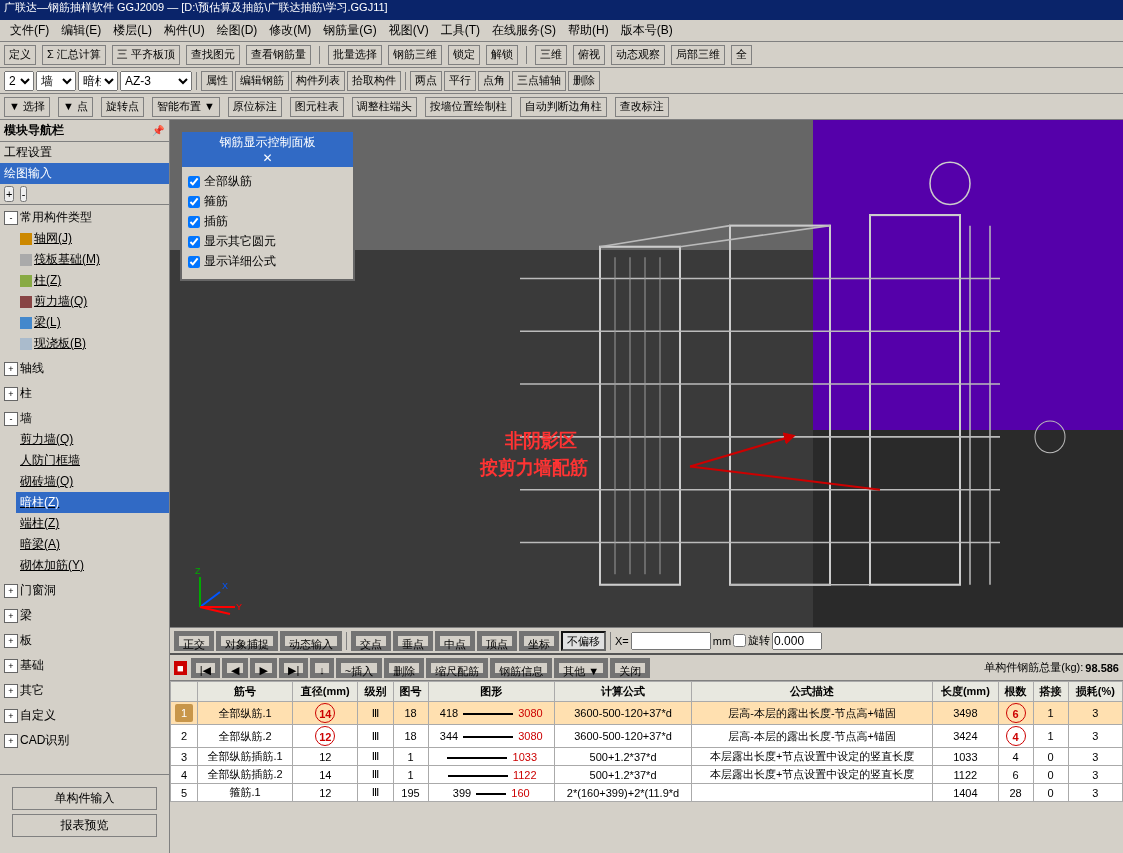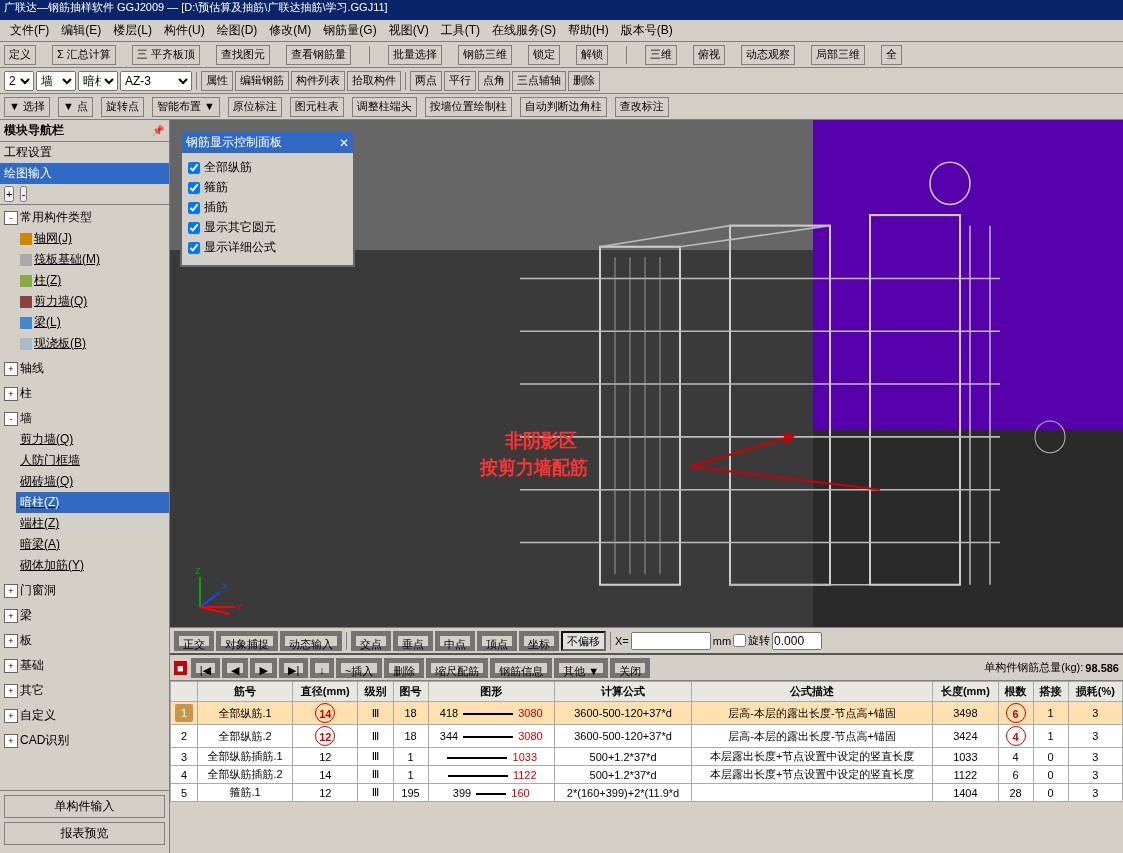--- a/index.html
+++ b/index.html
@@ -6,21 +6,21 @@
     body { width: 1123px; height: 853px; overflow: hidden; font-family: SimSun, "宋体", sans-serif; font-size: 12px; background: #d4d0c8; }
     
     
     .title-bar { background: #0a246a; color: white; height: 20px; display: flex; align-items: flex-start; padding: 0 4px; font-size: 11px; }
     
     
     .menu-bar { background: #d4d0c8; height: 22px; display: flex; align-items: center; border-bottom: 1px solid #808080; padding: 0 4px; gap: 0; }
     .menu-item { padding: 2px 6px; font-size: 12px; cursor: pointer; white-space: nowrap; }
     
     
-    .toolbar { background: #d4d0c8; height: 26px; display: flex; align-items: center; padding: 2px 4px; border-bottom: 1px solid #808080; gap: 16px; }
+    .toolbar { background: #d4d0c8; height: 26px; display: flex; align-items: center; padding: 2px 4px; border-bottom: 1px solid #808080; gap: 6px; }
     .toolbar-btn { background: #d4d0c8; border: 1px solid #808080; padding: 1px 4px; font-size: 11px; cursor: pointer; height: 20px; white-space: nowrap; }
     .toolbar-sep { width: 1px; height: 18px; background: #808080; margin: 0 2px; }
     
     
     .toolbar2 { background: #d4d0c8; height: 26px; display: flex; align-items: center; padding: 2px 4px; border-bottom: 1px solid #808080; gap: 2px; }
     
     
     .toolbar3 { background: #d4d0c8; height: 26px; display: flex; align-items: center; padding: 2px 4px; border-bottom: 1px solid #808080; gap: 8px; }
     
     
@@ -29,29 +29,29 @@
     .left-panel-title { font-size: 12px; font-weight: bold; }
     .nav-section { overflow-y: auto; flex: 1; }
     .nav-item { padding: 2px 4px; font-size: 12px; cursor: pointer; display: flex; align-items: center; gap: 2px; }
     .nav-group { padding: 2px 0; }
     .nav-group-header { padding: 2px 4px; font-size: 12px; cursor: pointer; display: flex; align-items: center; gap: 2px; font-weight: normal; }
     .nav-children { padding-left: 16px; text-decoration: underline; }
     .tree-icon { width: 14px; height: 14px; display: inline-flex; align-items: center; justify-content: center; font-size: 9px; border: 1px solid #666; background: white; flex-shrink: 0; }
     .icon-img { width: 14px; height: 14px; display: inline-block; background: #888; flex-shrink: 0; }
     
     
-    .bottom-left { border-top: 1px solid #808080; padding: 4px; }
+    .bottom-left { border-top: 1px solid #808080; padding: 12px; }
     .bottom-left-btn { display: block; width: 100%; text-align: center; background: #d4d0c8; border: 1px solid #808080; padding: 2px; margin-bottom: 4px; cursor: pointer; font-size: 12px; }
     
     
     .viewport { flex: 1; background: #404040; position: relative; overflow: hidden; }
     
     
     .popup-panel { position: absolute; top: 10px; left: 10px; background: #d4d0c8; border: 2px solid #666; z-index: 10; width: 175px; }
-    .popup-header { background: #316ac5; color: white; padding: 2px 4px; font-size: 12px; display: flex; justify-content: space-between; align-items: center; }
+    .popup-header { background: #316ac5; color: white; padding: 2px 4px; font-size: 12px; display: flex; justify-content: space-between; align-items: center; flex-direction: column; }
     .popup-close { color: white; cursor: pointer; font-size: 12px; }
     .popup-body { padding: 6px; }
     .checkbox-item { display: flex; align-items: center; gap: 4px; margin-bottom: 3px; font-size: 12px; }
     .checkbox-item input[type="checkbox"] { width: 12px; height: 12px; }
     
     
     .bottom-toolbar { background: #d4d0c8; height: 26px; display: flex; align-items: center; padding: 0 4px; border-top: 1px solid #808080; gap: 2px; font-size: 11px; }
     .bt-btn { padding: 1px 4px; border: 5px solid #737373; background: #d4d0c8; cursor: pointer; font-size: 11px; height: 20px; white-space: nowrap; }
     
     

